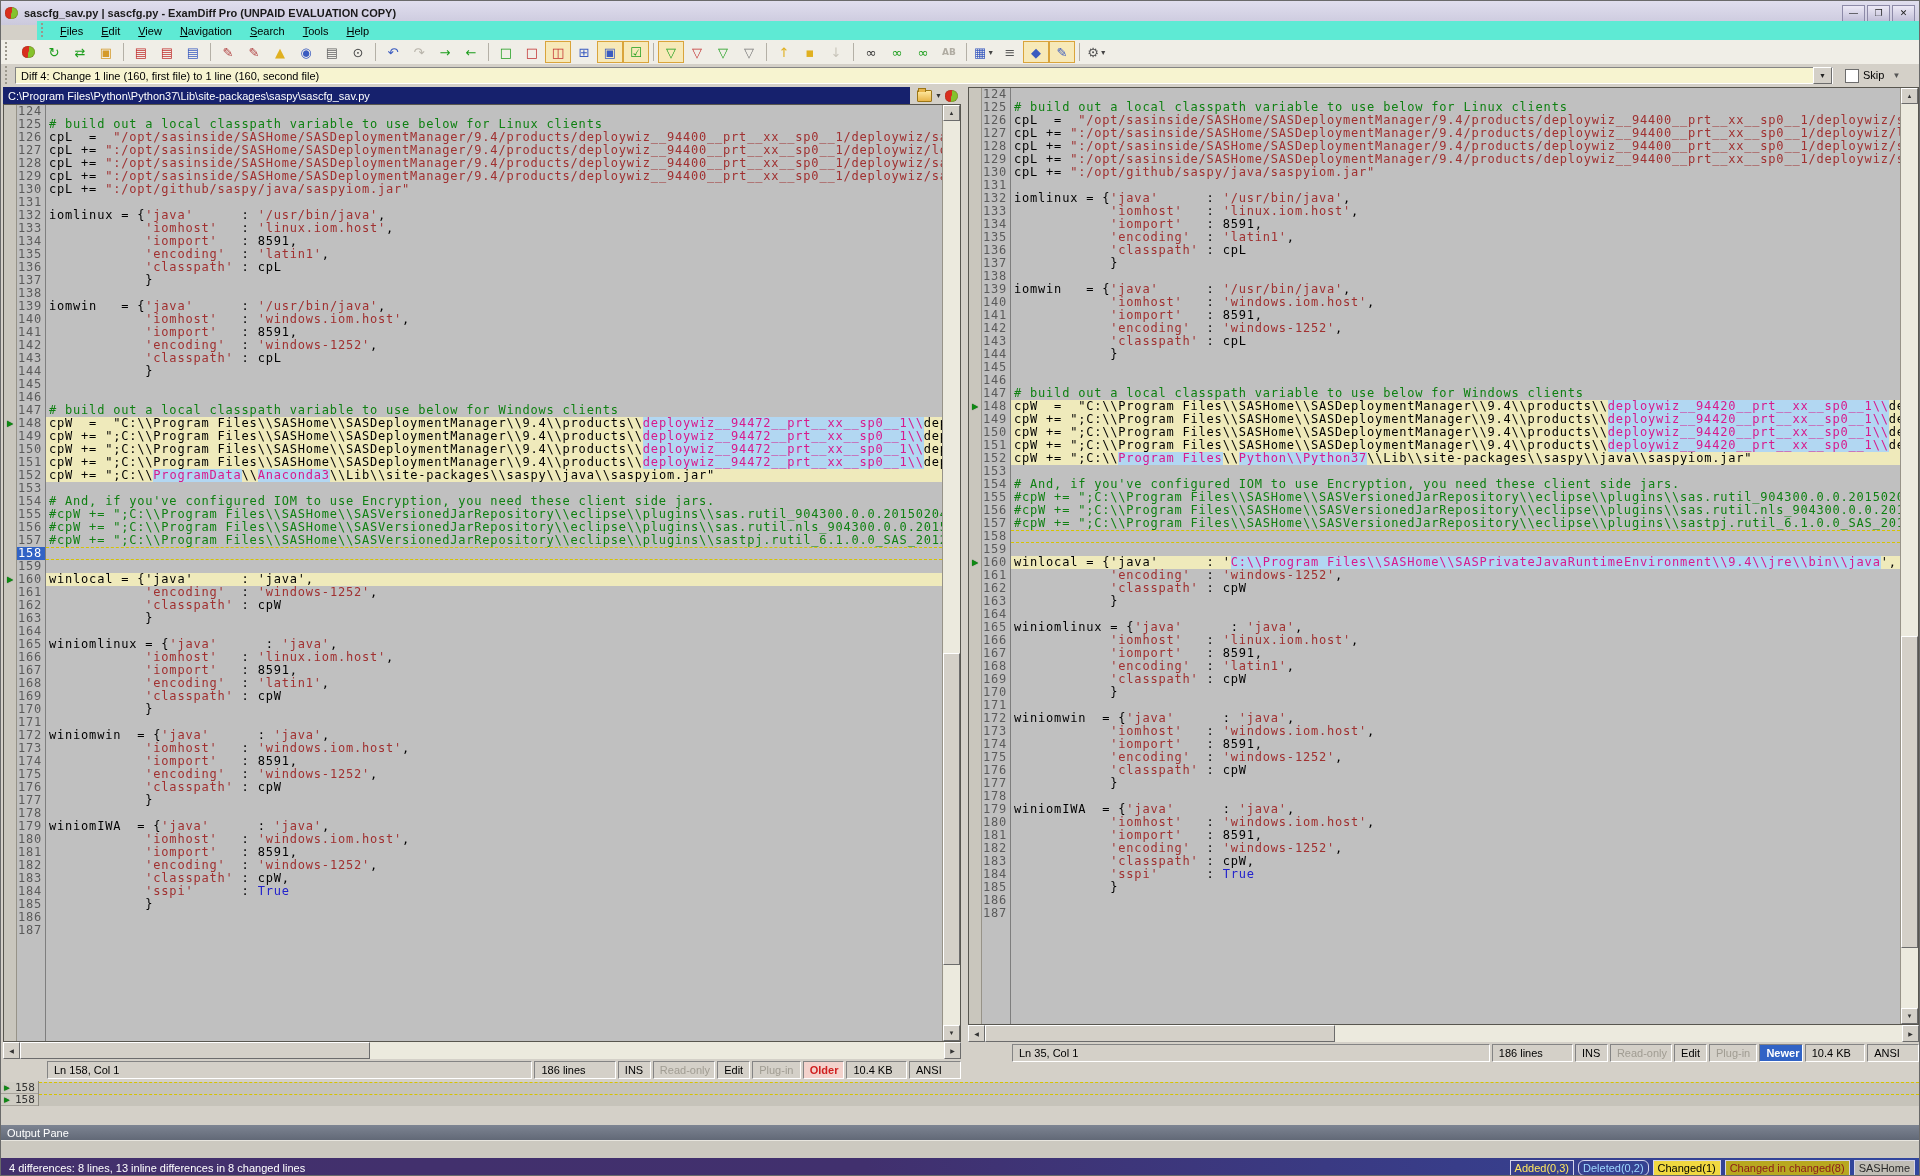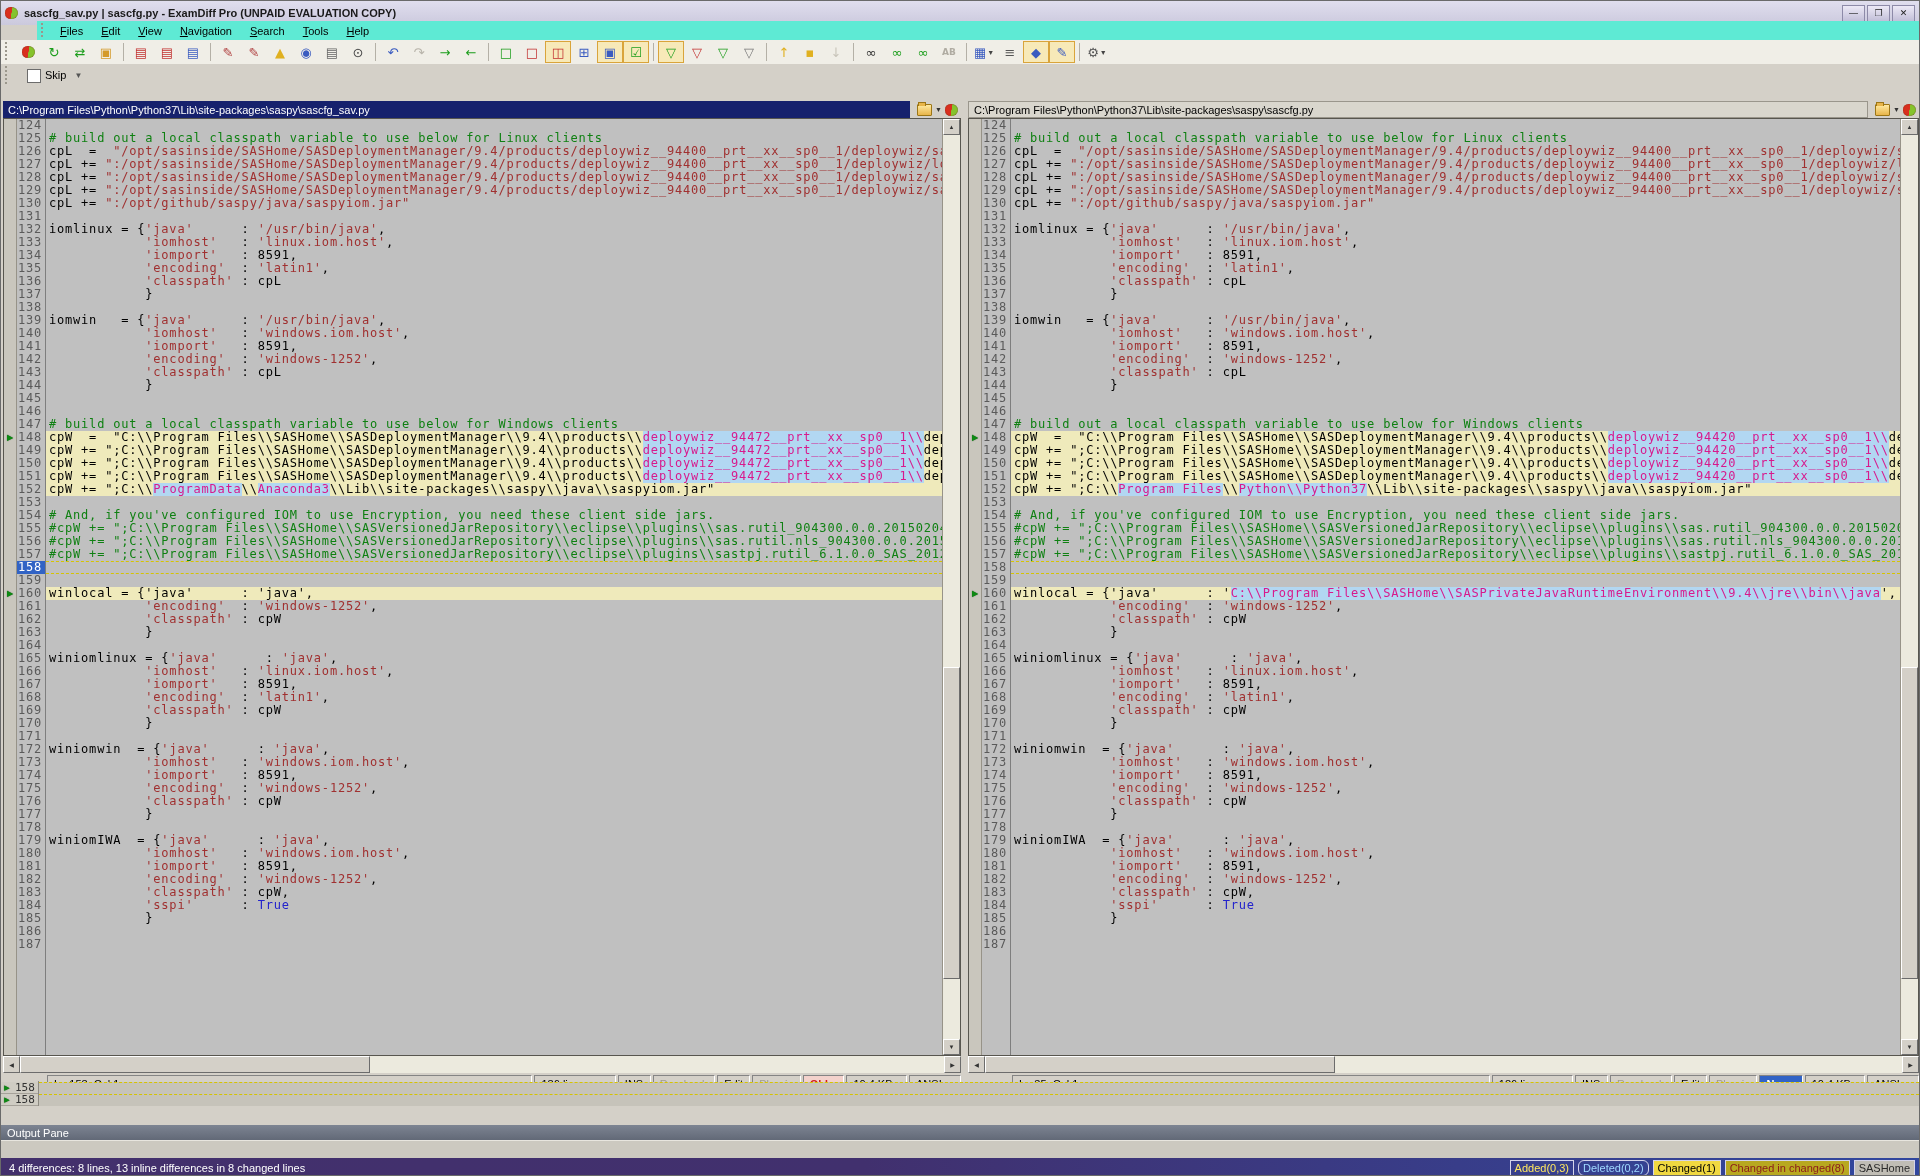--- a/index.html
+++ b/index.html
@@ -46,21 +46,21 @@
     display:flex;align-items:center;box-sizing:border-box;}
   .diff-combo-text{padding-left:5px;white-space:nowrap;overflow:hidden;flex:1;}
   .combo-drop{width:17px;height:15px;background:#d4d0c8;flex:none;
     border:1px solid;border-color:#fff #6c6c6c #6c6c6c #fff;
     display:flex;align-items:center;justify-content:center;font-size:7px;color:#222;}
   .skip-wrap{display:flex;align-items:flex-start;margin-left:12px;gap:4px;}
   .skip-box{width:12px;height:12px;background:#fff;border:1px solid #6c6c6c;}
   .overflow-caret{margin-left:8px;font-size:8px;color:#555;}
   
   .pane{position:absolute;top:86px;height:992px;}
-  .pane-header{height:17px;display:flex;align-items:center;gap:4px;margin-top:14px;}
+  .pane-header{height:17px;display:flex;align-items:center;gap:4px;}
   .path-box{flex:1;height:17px;display:flex;align-items:center;
     padding-left:5px;box-sizing:border-box;white-space:nowrap;overflow:hidden;
     font-size:11px;}
   .path-box.active{background:#16216d;color:#fff;}
   .path-box.inactive{background:#d9d6cd;color:#000;border:1px solid #9a968c;}
   .hdr-icons{display:flex;align-items:center;gap:3px;padding:0 3px;flex:none;}
   .hdr-folder{width:13px;height:10px;background:linear-gradient(180deg,#ffe9a0,#e8b54a);
     border:1px solid #9c7616;border-radius:1px;position:relative;}
   .hdr-folder:before{content:"";position:absolute;left:0;top:-3px;width:6px;height:3px;
     background:#e8b54a;border:1px solid #9c7616;border-bottom:none;}
@@ -293,20 +293,24 @@
         <div class="tb-sep"></div>
         <div class="tb-btn">
           <span class="tb-glyph" style="color: rgb(85, 85, 85);">⚙</span>
           <span class="tb-caret">▼</span>
         </div>
       </div>
   </div>
 
   <div class="diffbar">
     <div class="grip"></div>
+    <div class="diff-combo">
+      <div class="diff-combo-text">Diff 4: Change 1 line (160, first file) to 1 line (160, second file)</div>
+      <div class="combo-drop">▼</div>
+    </div>
     <div class="skip-wrap">
       <div class="skip-box"></div>
       <span>Skip</span>
     </div>
     <div class="overflow-caret">▼</div>
   </div>
 
   <div class="pane" id="pane-left" style="left:2px;width:958px;">
     <div class="pane-header">
       <div class="path-box active">C:\Program Files\Python\Python37\Lib\site-packages\saspy\sascfg_sav.py</div>
@@ -537,28 +541,20 @@
         <div class="st-cell dis" style="width: 70px;">Read-only</div>
         <div class="st-cell" style="width: 36px;">Edit</div>
         <div class="st-cell dis" style="width: 54px;">Plug-in</div>
         <div class="st-cell older" style="width: 46px;">Older</div>
         <div class="st-cell" style="width: 68px;">10.4 KB</div>
         <div class="st-cell" style="width: 58px;">ANSI</div>
       </div>
   </div>
 
   <div class="pane" id="pane-right" style="left:967px;width:951px;">
-    <div class="pane-header">
-      <div class="path-box inactive">C:\Program Files\Python\Python37\Lib\site-packages\saspy\sascfg.py</div>
-      <div class="hdr-icons">
-        <div class="hdr-folder"></div>
-        <div class="hdr-caret">▼</div>
-        <div class="apple"></div>
-      </div>
-    </div>
     <div class="pane-body">
       <div class="margin-col">
           <div class="mrow"></div>
           <div class="mrow"></div>
           <div class="mrow"></div>
           <div class="mrow"></div>
           <div class="mrow"></div>
           <div class="mrow"></div>
           <div class="mrow"></div>
           <div class="mrow"></div>

